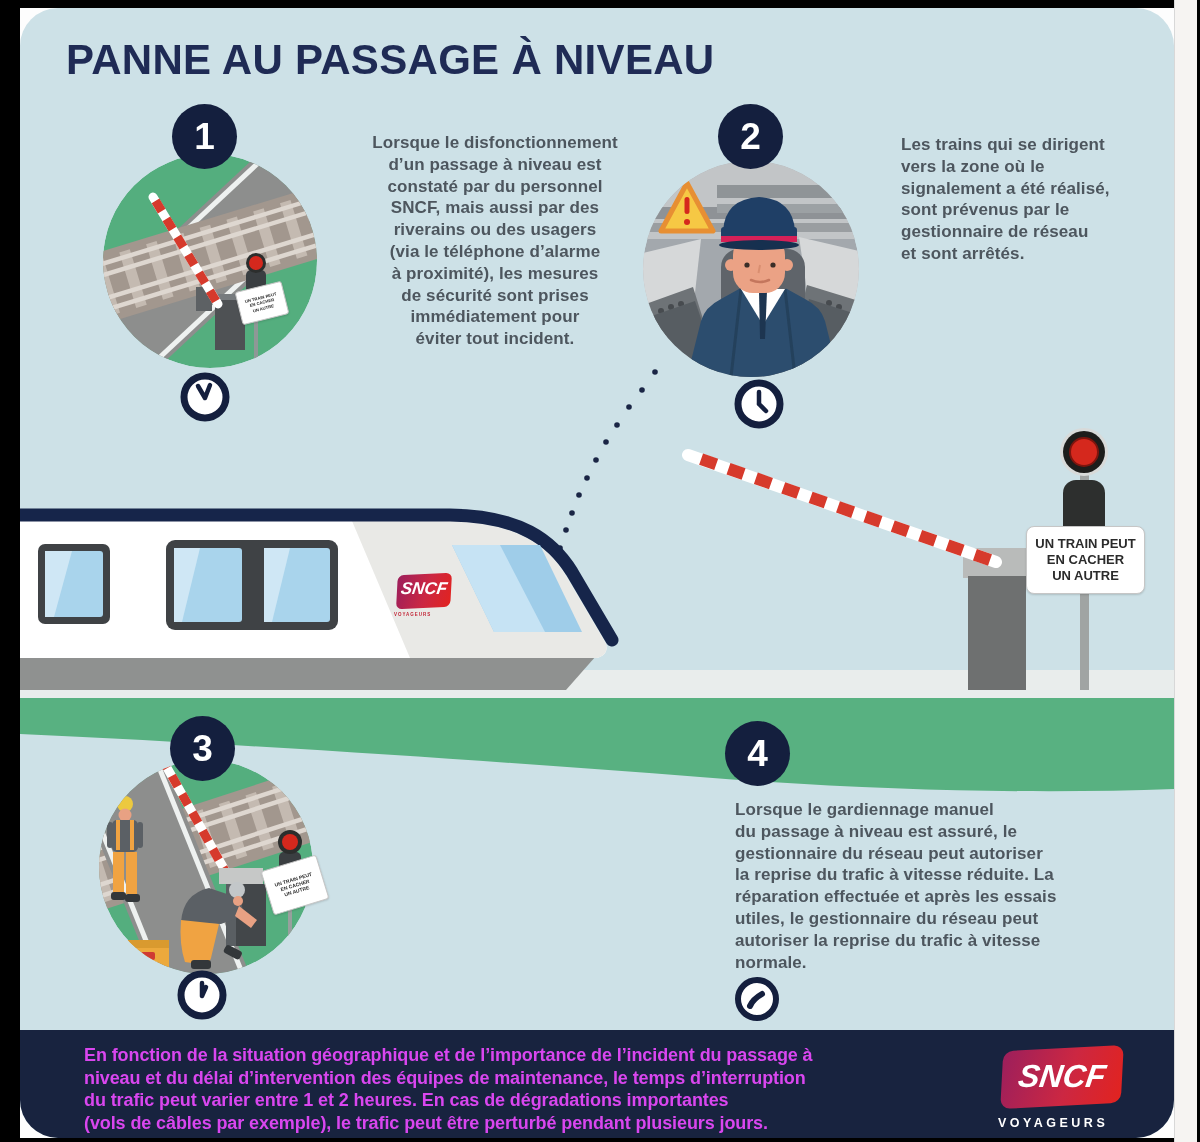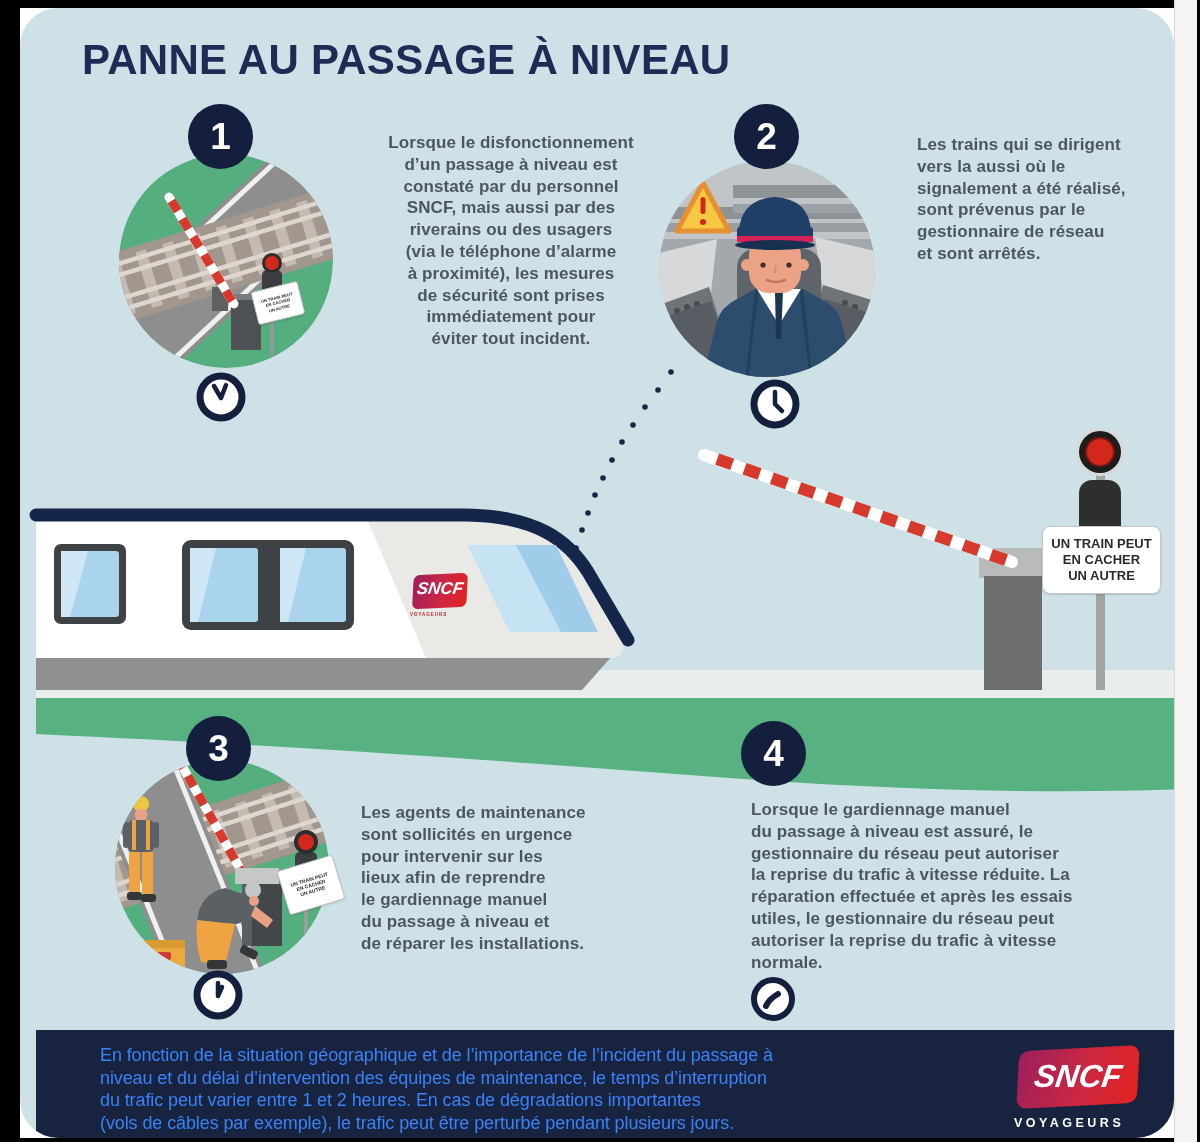--- a/index.html
+++ b/index.html
@@ -2,36 +2,36 @@
 <html><head>
 <meta charset="utf-8">
 <style>
   html,body{margin:0;padding:0;background:#000;width:1200px;height:1142px;overflow:hidden;
             font-family:"Liberation Sans",sans-serif;}
   .abs{position:absolute;}
   #page{position:absolute;left:20px;top:8px;width:1154px;height:1130px;background:#fdfdfd;}
   #side-strip{position:absolute;left:1174px;top:0;width:22px;height:1142px;background:#f6f4f2;border-left:1px solid #d8d8d8;}
   #card{position:absolute;left:20px;top:8px;width:1154px;height:1130px;background:#cde1e7;
         border-radius:38px;overflow:hidden;}
-  #content{position:absolute;left:-20px;top:-8px;width:1040px;height:1142px;margin-left:16px;}
+  #content{position:absolute;left:-20px;top:-8px;width:1040px;height:1142px;}
   .title{position:absolute;left:66px;top:36px;font-size:42px;font-weight:800;color:#1f2b55;letter-spacing:.3px;}
   .step-text{position:absolute;font-size:17px;line-height:21.8px;font-weight:700;color:#4d565e;
              white-space:pre-line;letter-spacing:.1px;}
   .badge{position:absolute;width:65px;height:65px;border-radius:50%;background:#141f3e;color:#fff;
          font-size:37px;font-weight:800;display:flex;align-items:center;justify-content:center;}
   .crossing-sign{position:absolute;background:#fff;border:1px solid #c6c6c6;border-radius:8px;
                  color:#2b2b2b;font-weight:700;text-align:center;white-space:pre-line;
                  display:flex;align-items:center;justify-content:center;box-shadow:0 1px 2px rgba(0,0,0,.15);}
   #sign-main{left:1026px;top:526px;width:117px;height:66px;font-size:13px;line-height:16px;}
   .sign-tiny{border-radius:3px;border-width:.5px;}
   #sign-c1{left:238px;top:286px;width:46px;height:32px;font-size:4.2px;line-height:5.2px;transform:rotate(-14deg);}
   #sign-c3{left:266px;top:862px;width:56px;height:44px;font-size:5px;line-height:6.2px;transform:rotate(-17deg);}
   #footer{position:absolute;left:20px;top:1030px;width:1156px;height:108px;background:#18233f;}
-  #footer-text{position:absolute;left:64px;top:14px;font-size:18px;line-height:22.5px;font-weight:400;
-               color:#3b82f6;white-space:pre-line;letter-spacing:-.1px;}
+  #footer-text{position:absolute;left:64px;top:14px;font-size:18px;line-height:22.5px;font-weight:700;
+               color:#d946ef;white-space:pre-line;letter-spacing:-.1px;}
   .sncf-shape{position:absolute;background:linear-gradient(105deg,#9c1f5c 0%,#cc2742 55%,#e2231f 100%);
               transform:skewX(-6deg) rotate(-3deg);}
   .sncf-word{position:absolute;color:#fff;font-style:italic;font-weight:800;text-align:center;transform:skewX(-8deg);}
   .sncf-sub{position:absolute;font-weight:700;text-align:left;}
   svg{display:block;}
 </style>
 </head>
 <body>
 
 <div id="page"></div>
@@ -263,32 +263,25 @@
 d’un passage à niveau est
 constaté par du personnel
 SNCF, mais aussi par des
 riverains ou des usagers
 (via le téléphone d’alarme
 à proximité), les mesures
 de sécurité sont prises
 immédiatement pour
 éviter tout incident.</div>
   <div class="step-text" style="left:901px;top:134px;width:280px;">Les trains qui se dirigent
-vers la aussi où le
+vers la zone où le
 signalement a été réalisé,
 sont prévenus par le
 gestionnaire de réseau
 et sont arrêtés.</div>
-  <div class="step-text" style="left:345px;top:802px;width:310px;">Les agents de maintenance
-sont sollicités en urgence
-pour intervenir sur les
-lieux afin de reprendre
-le gardiennage manuel
-du passage à niveau et
-de réparer les installations.</div>
   <div class="step-text" style="left:735px;top:799px;width:440px;">Lorsque le gardiennage manuel
 du passage à niveau est assuré, le
 gestionnaire du réseau peut autoriser
 la reprise du trafic à vitesse réduite. La
 réparation effectuée et après les essais
 utiles, le gestionnaire du réseau peut
 autoriser la reprise du trafic à vitesse
 normale.</div>
 
   <svg class="abs" style="left:179px;top:371px;" width="52" height="52">

